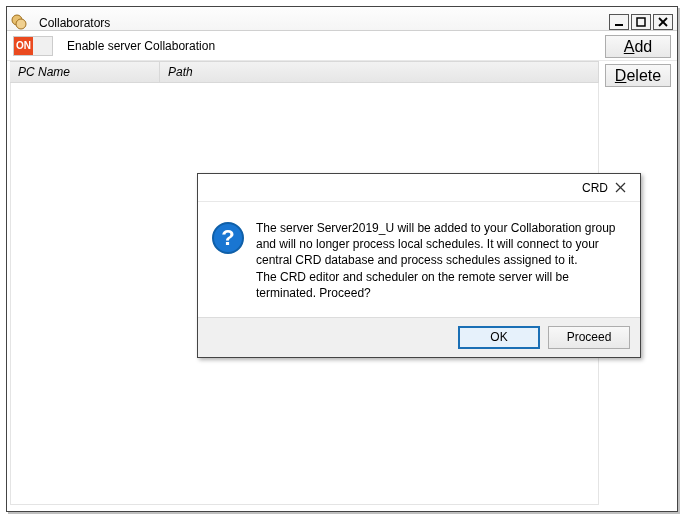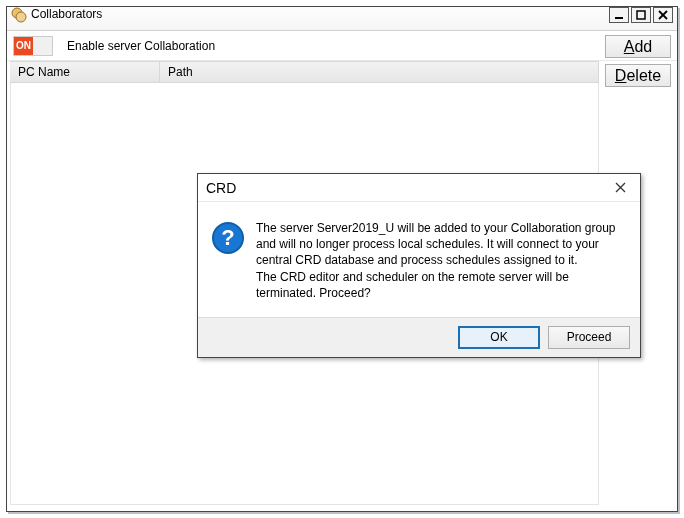--- a/index.html
+++ b/index.html
@@ -19,22 +19,23 @@
     background: #fff;
     position: relative;
     display: flex;
     flex-direction: column;
   }
   .titlebar {
     height: 24px;
     background: linear-gradient(#fdfdfd,#f5f5f5);
     border-bottom: 1px solid #d0d0d0;
     display: flex;
-    align-items: flex-start;
+    align-items: flex-end;
     padding: 0 4px;
+    gap: 8px;
   }
   .titlebar .app-icon {
     width: 16px; height: 16px;
     margin-right: 4px;
     display: flex; align-items: center; justify-content: center;
   }
   .titlebar .title { flex: 1; }
   .titlebar .win-btns { display: flex; gap: 2px; }
   .titlebar .win-btn {
     width: 20px; height: 16px;
@@ -97,20 +98,21 @@
     align-items: center;
     margin-right: 78px;
     margin-left: 3px;
   }
   .list-header .col {
     padding: 0 8px;
     border-right: 1px solid #d8d8d8;
     height: 100%;
     display: flex;
     align-items: center;
+    font-style: italic;
   }
   .col-pc { width: 150px; }
   .col-path { flex: 1; border-right: none; }
   .list-body {
     flex: 1;
     background: #fff;
     margin: 0 78px 6px 3px;
     border: 1px solid #e4e4e4;
     border-top: none;
   }
@@ -126,21 +128,21 @@
     display: flex;
     flex-direction: column;
   }
   .dialog-titlebar {
     height: 28px;
     display: flex;
     align-items: center;
     padding: 0 8px;
     border-bottom: 1px solid #e8e8e8;
   }
-  .dialog-titlebar .dtitle { flex: 1; font-size: 14px; }
+  .dialog-titlebar .dtitle { flex: 1; font-size: 12px; text-align: right; }
   .dialog-close {
     width: 24px; height: 20px;
     display: flex; align-items: center; justify-content: center;
     cursor: pointer;
     font-size: 13px;
   }
   .dialog-body {
     display: flex;
     padding: 18px 14px 16px 14px;
     gap: 12px;

